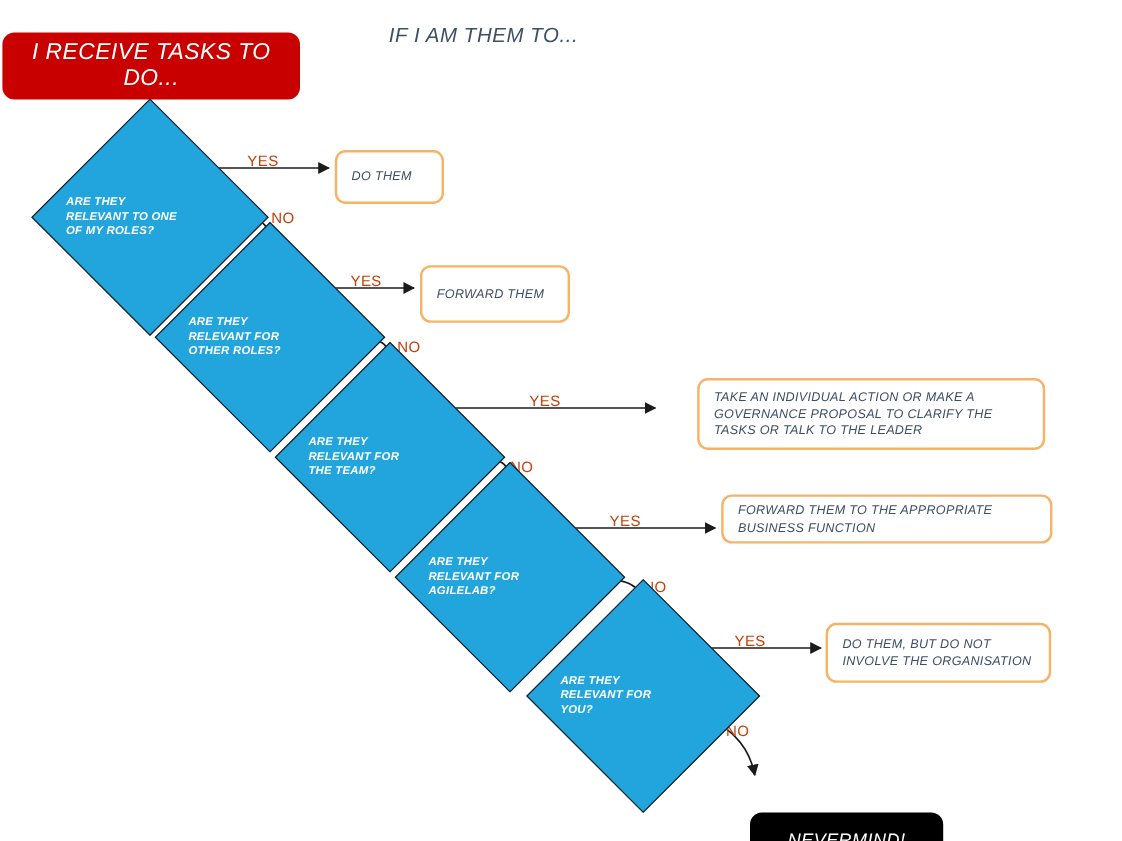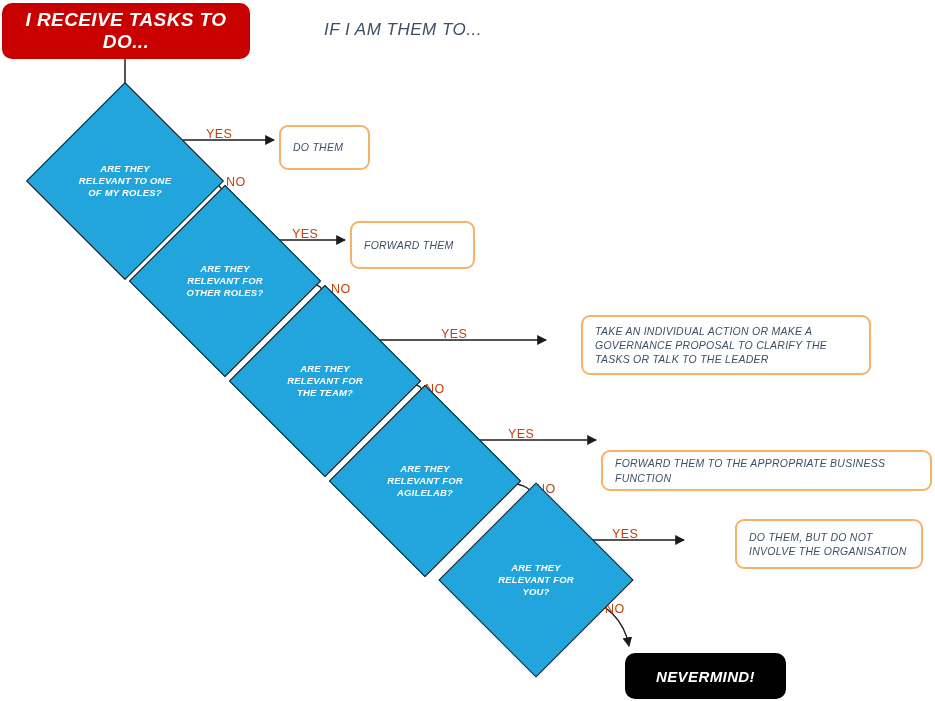--- a/index.html
+++ b/index.html
@@ -33,22 +33,23 @@
     display: flex;
     align-items: center;
     justify-content: center;
     text-align: center;
   }
   
   .term {
     border-radius: 10px;
     color: #ffffff;
     font-style: italic;
-    font-weight: bold;
+    font-weight: normal;
     letter-spacing: 0.4px;
+    margin-top: 24px;
   }
   .term-start {
     background: #c80000;
     font-size: 19px;
   }
   .term-end {
     background: #000000;
     font-size: 15px;
   }
   
@@ -82,21 +83,21 @@
   .decision .dia-label {
     position: relative;
     z-index: 2;
     color: #ffffff;
     font-style: italic;
     font-weight: bold;
     font-size: 9.5px;
     line-height: 1.28;
     letter-spacing: 0.2px;
     width: 112%;
-    text-align: center;
+    text-align: left;
   }
   
   .headline {
     position: absolute;
     color: #3d4f66;
     font-style: italic;
     font-size: 17px;
     letter-spacing: 0.5px;
     white-space: nowrap;
   }
@@ -195,25 +196,25 @@
   </div>
 
   <div class="node action" style="left:350px; top:221px; width:125px; height:48px;">
     <span>FORWARD THEM</span>
   </div>
 
   <div class="node action" style="left:581px; top:315px; width:290px; height:60px;">
     <span>TAKE AN INDIVIDUAL ACTION OR MAKE A GOVERNANCE PROPOSAL TO CLARIFY THE TASKS OR TALK TO THE LEADER</span>
   </div>
 
-  <div class="node action" style="left:601px; top:450px; width:331px; height:41px;">
+  <div class="node action" style="left:601px; top:412px; width:276px; height:41px;">
     <span>FORWARD THEM TO THE APPROPRIATE BUSINESS FUNCTION</span>
   </div>
 
-  <div class="node action" style="left:688px; top:519px; width:188px; height:50px;margin-left:47px;">
+  <div class="node action" style="left:688px; top:519px; width:188px; height:50px;">
     <span>DO THEM, BUT DO NOT INVOLVE THE ORGANISATION</span>
   </div>
 
   <div class="node term term-end" style="left:625px; top:653px; width:161px; height:46px;">
     <span>NEVERMIND!</span>
   </div>
 
 </div>
 
 </body></html>

